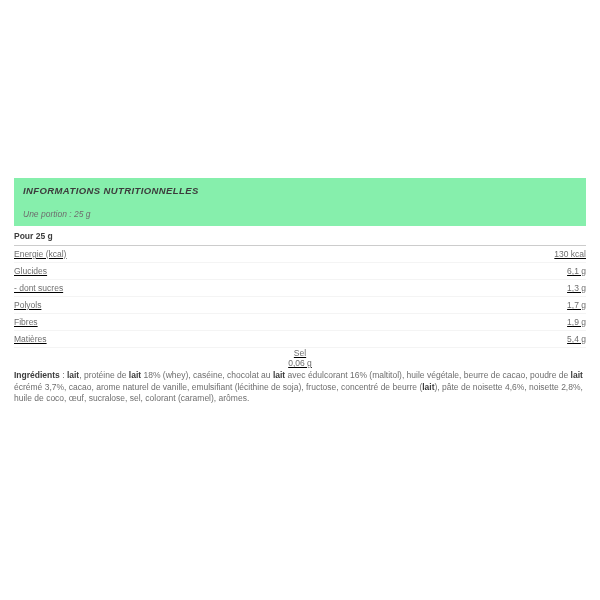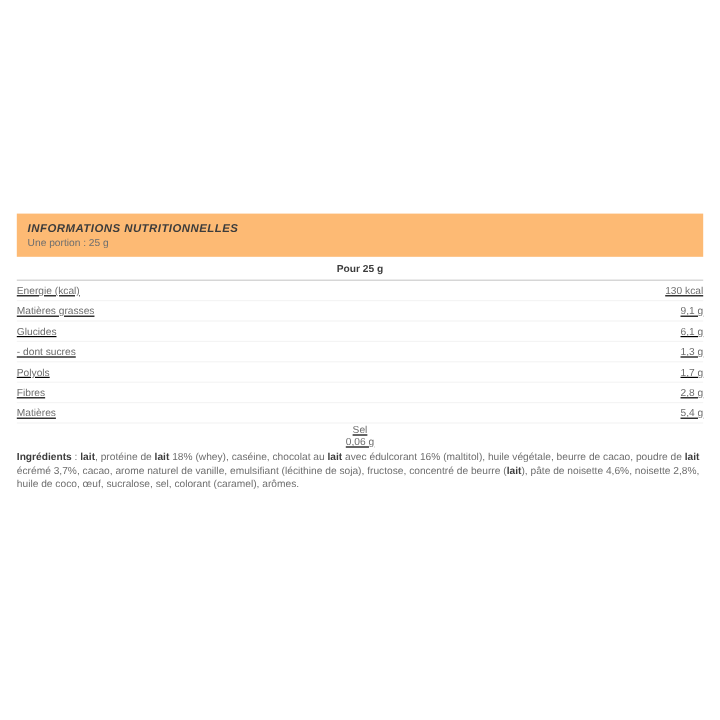--- a/index.html
+++ b/index.html
@@ -2,28 +2,28 @@
 <html><head>
 <meta charset="utf-8">
 <style>
   html,body{margin:0;padding:0;}
   body{
     width:600px;height:600px;background:#ffffff;position:relative;
     font-family:"Liberation Sans", sans-serif;
     -webkit-font-smoothing:antialiased;
   }
   .panel{position:absolute;left:14px;right:14px;top:178px;}
-  .header{background:#fdba74;padding:7px 9px 7px 9px;}
+  .header{background:#86efac;padding:7px 9px 7px 9px;}
   .title{
     font-size:9.5px;font-weight:bold;font-style:italic;
     color:#3c3c3c;letter-spacing:0.4px;
   }
-  .subtitle{font-size:8.5px;color:#6e6e6e;margin-top:1px;}
+  .subtitle{font-size:8.5px;color:#6e6e6e;margin-top:13px;font-style:italic;}
   .col-header{
-    text-align:center;font-size:8.5px;font-weight:bold;color:#3c3c3c;
+    text-align:left;font-size:8.5px;font-weight:bold;color:#3c3c3c;
     padding:5px 0 4px 0;border-bottom:1px solid #cccccc;
   }
   .table{width:100%;text-decoration:underline;}
   .row{
     display:flex;justify-content:space-between;align-items:center;
     height:16px;font-size:8.5px;color:#6e6e6e;
     border-bottom:1px solid #f4f4f4;
   }
   .row:last-child{border-bottom:none;flex-direction:column;}
   .row .label{white-space:nowrap;}
@@ -45,38 +45,34 @@
   </div>
 
   <div class="col-header">Pour 25 g</div>
 
   <div class="table">
     <div class="row">
       <span class="label">Energie (kcal)</span>
       <span class="value">130 kcal</span>
     </div>
     <div class="row">
-      <span class="label">Matières grasses</span>
-      <span class="value">9,1 g</span>
-    </div>
-    <div class="row">
       <span class="label">Glucides</span>
       <span class="value">6,1 g</span>
     </div>
     <div class="row">
       <span class="label">- dont sucres</span>
       <span class="value">1,3 g</span>
     </div>
     <div class="row">
       <span class="label">Polyols</span>
       <span class="value">1,7 g</span>
     </div>
     <div class="row">
       <span class="label">Fibres</span>
-      <span class="value">2,8 g</span>
+      <span class="value">1,9 g</span>
     </div>
     <div class="row">
       <span class="label">Matières</span>
       <span class="value">5,4 g</span>
     </div>
     <div class="row">
       <span class="label">Sel</span>
       <span class="value">0,06 g</span>
     </div>
   </div>

